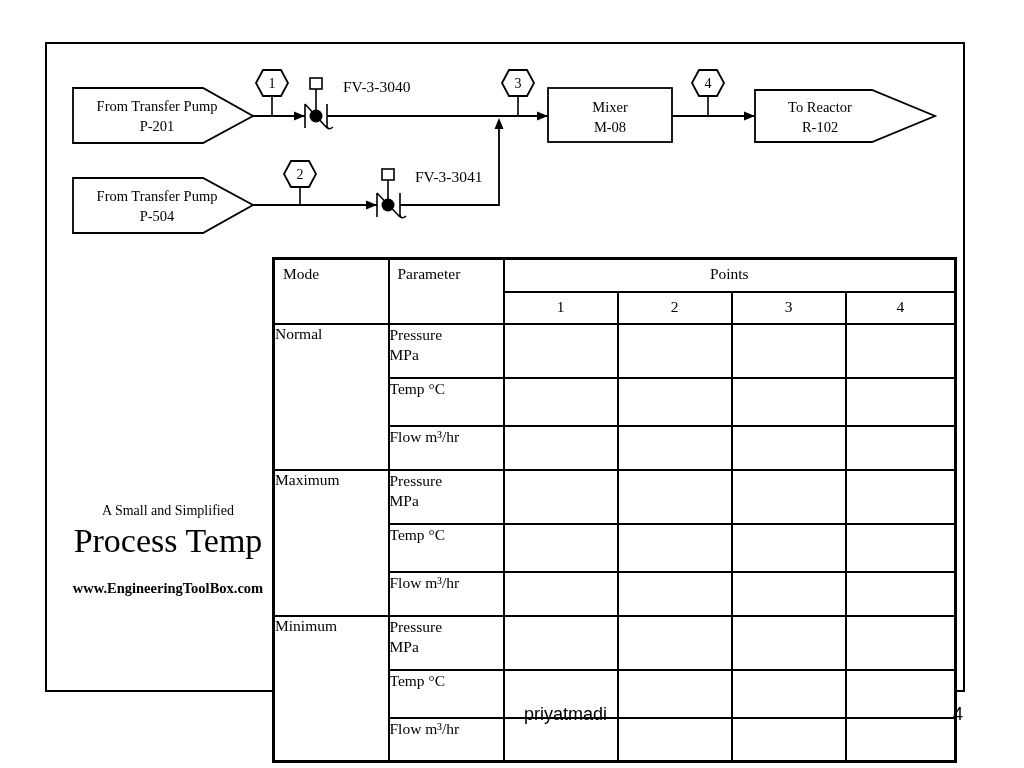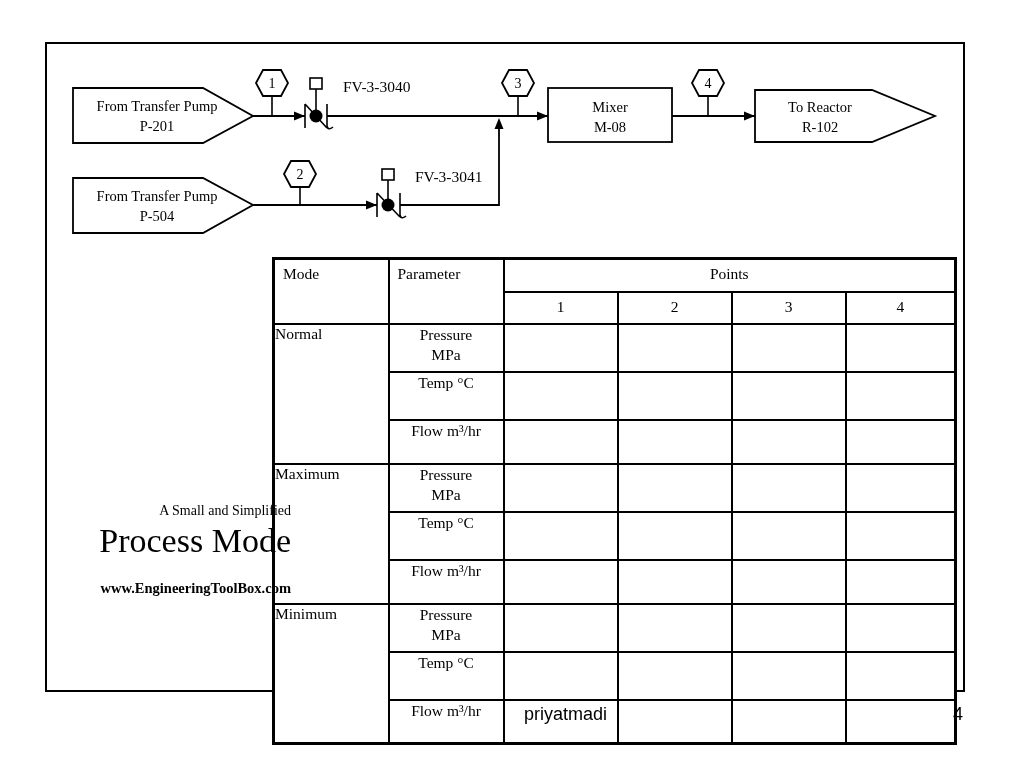--- a/index.html
+++ b/index.html
@@ -25,30 +25,30 @@
     border:3px solid #000;background:#fff;
   }
   #param-table th,#param-table td{
     border:2px solid #000;padding:0;vertical-align:top;font-weight:normal;
     overflow:hidden;
   }
   #param-table .hdr-left{text-align:left;padding:5px 6px 0 8px;}
   #param-table .hdr-center{text-align:center;padding:5px 0 0 0;margin-top:33px;}
   .row-h1{height:33px;}
   .row-h2{height:32px;}
-  .row-pressure{height:48px;}
+  .row-pressure{height:54px;}
   .row-temp{height:48px;}
   .row-flow{height:44px;}
   .mode-cell{text-align:left;padding:6px 4px 0 8px;}
-  .param-cell{text-align:center;padding:4px 4px 0 9px;white-space:pre-line;line-height:1.35;}
+  .param-cell{text-align:left;padding:4px 4px 0 9px;white-space:pre-line;line-height:1.35;}
   .val{background:#fff;}
 
   
   #caption{
-    position:absolute;left:45px;top:503px;width:246px;text-align:right;
+    position:absolute;left:45px;top:503px;width:246px;text-align:center;
   }
   #caption .subtitle{font-size:14px;line-height:1.2;}
   #caption .title-line{font-size:34px;line-height:1.25;}
   #caption .website{font-size:14.5px;font-weight:bold;margin-top:18px;}
 
   
   #footer-author{
     position:absolute;left:377px;top:704px;width:230px;text-align:right;
     font-family:"Liberation Sans",sans-serif;font-size:18px;
   }
@@ -236,18 +236,18 @@
       <td class="val"></td>
         <td class="val"></td>
         <td class="val"></td>
         <td class="val"></td>
     </tr>
   </tbody>
 </table>
 
 <div id="caption">
   <div class="subtitle">A Small and Simplified</div>
-  <div class="title-line">Process Mode</div>
+  <div class="title-line">Process Temp</div>
   <div class="website">www.EngineeringToolBox.com</div>
 </div>
 
 <div id="footer-author">priyatmadi</div>
 <div id="footer-page">4</div>
 
 </body></html>

